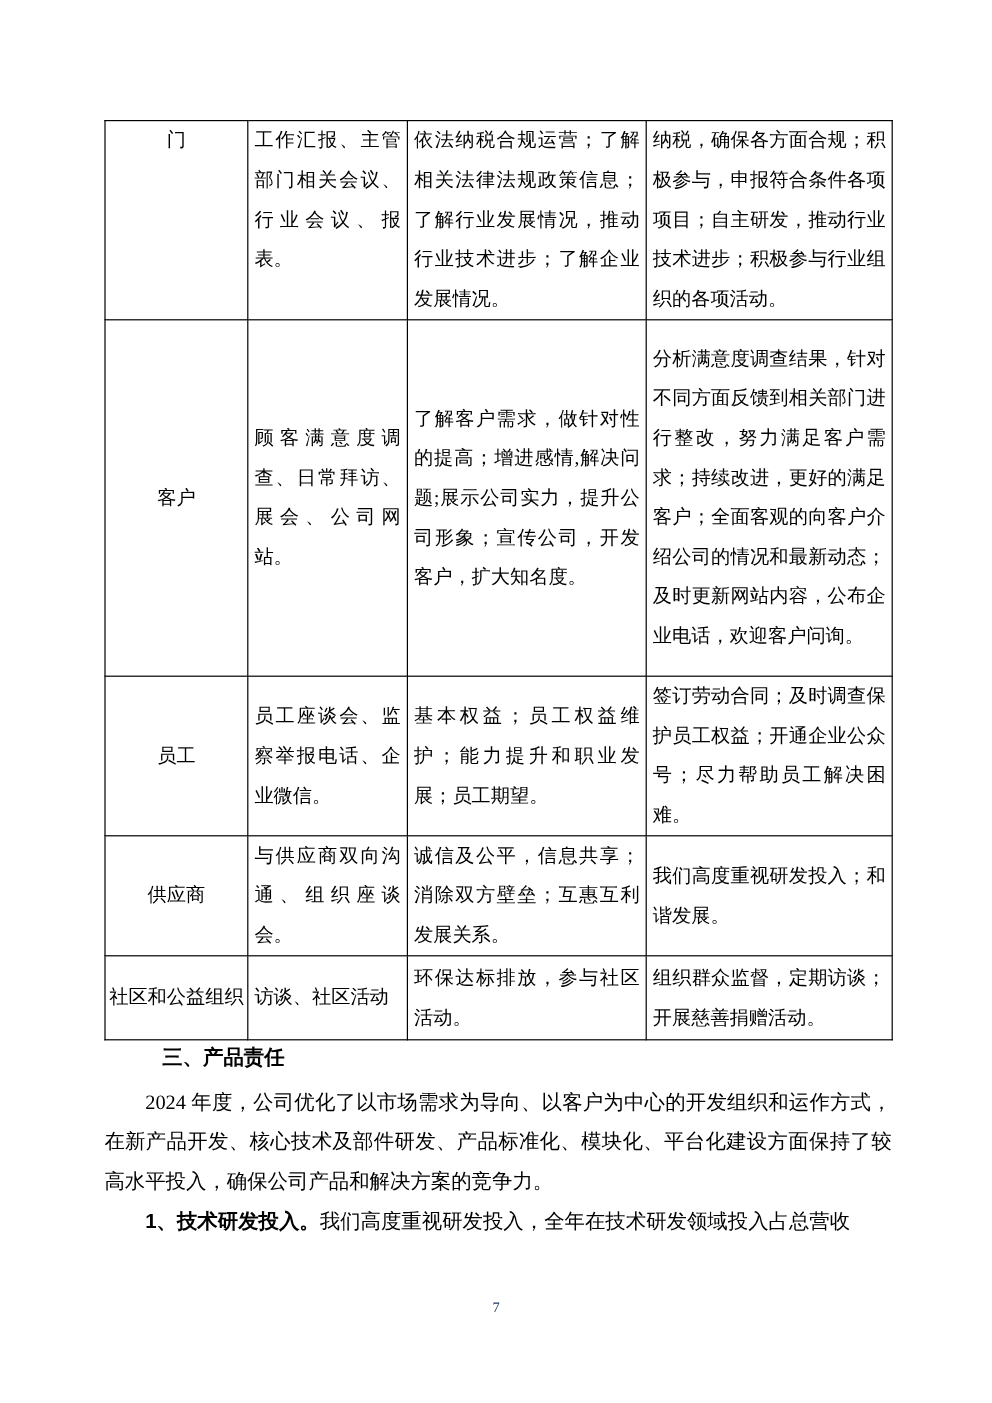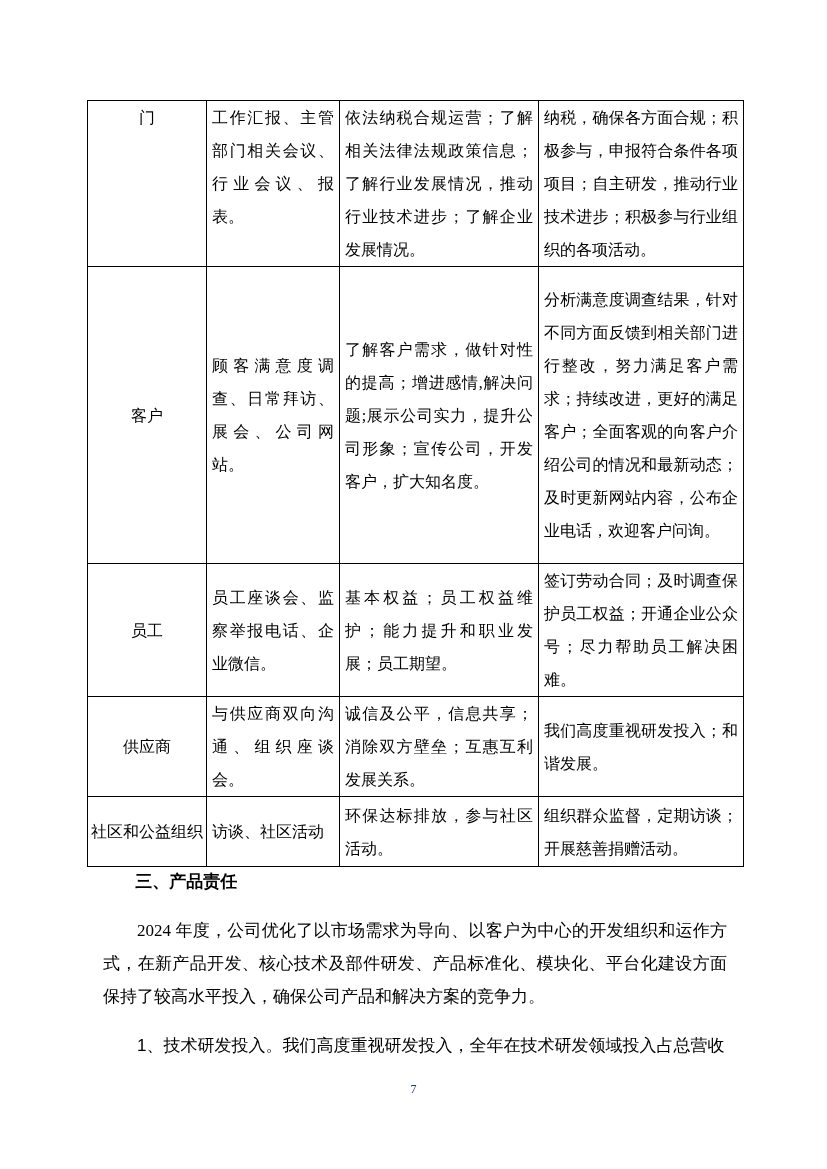--- a/index.html
+++ b/index.html
@@ -42,28 +42,28 @@
     position:absolute; left:87px; top:861px; width:656px;
     font-size:17px; line-height:33px;
   }
   .heading {
     font-family:"Liberation Sans","DejaVu Sans",sans-serif;
     font-weight:bold;
     text-indent:2.6em;
     margin:4px;
   }
   .para {
-    margin:16px;
+    margin:0;
     text-align:justify;
     text-justify:inter-character;
     text-indent:2em;
   }
   .item-label {
     font-family:"Liberation Sans","DejaVu Sans",sans-serif;
-    font-weight:normal;
+    font-weight:bold;
   }
 
   
   .page-num {
     position:absolute; left:0; top:1081px; width:100%;
     text-align:center;
     font-size:12px; line-height:16px;
     color:#1f3864;
   }
 </style>

